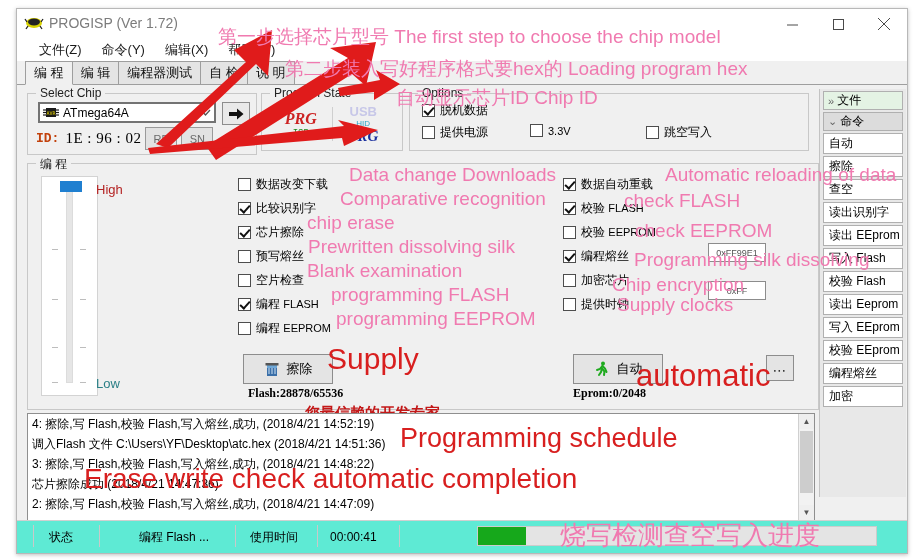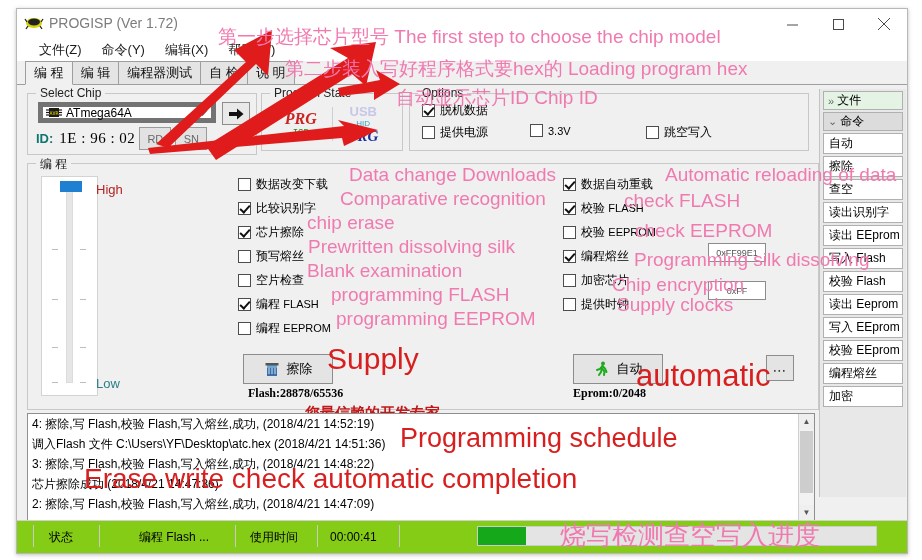--- a/index.html
+++ b/index.html
@@ -29,28 +29,28 @@
   .tab{height:22px;line-height:22px;padding:0 8px;font-size:13px;color:#111;
        border:1px solid #9e9e9e;border-bottom:none;background:#e4e4e4;margin-right:-1px;}
   .tab.active{background:#f0f0f0;border-bottom:1px solid #f0f0f0;position:relative;top:1px;}
   
   .grp{position:absolute;border:1px solid #c8c8c8;background:transparent;}
   .grp>.cap{position:absolute;top:-8px;left:8px;background:#f0f0f0;padding:0 4px;
             font-size:12px;color:#222;white-space:nowrap;}
   
   .toprow{position:absolute;left:0;top:76px;width:890px;height:70px;}
   .chipsel{position:absolute;left:10px;top:8px;width:178px;height:21px;background:#fff;
-           border:5px solid #737373;display:flex;align-items:center;box-sizing:border-box;}
+           border:2px solid #737373;display:flex;align-items:center;box-sizing:border-box;}
   .chipsel .ic{width:16px;height:13px;margin:0 4px 0 3px;flex:none;}
   .chipsel .txt{font-size:12px;flex:1;}
   .chipsel .arrow{width:17px;height:19px;display:flex;align-items:center;justify-content:center;}
   .goBtn{position:absolute;left:194px;top:8px;width:26px;height:21px;background:#e9e9e9;
          border:1px solid #8d8d8d;display:flex;align-items:center;justify-content:center;}
   .idrow{position:absolute;left:8px;top:33px;display:flex;align-items:center;}
-  .idrow .lbl{color:#0f766e;font-weight:bold;font-size:13px;font-family:Liberation Sans, sans-serif;}
+  .idrow .lbl{color:#c2410c;font-weight:bold;font-size:13px;font-family:Liberation Mono, monospace;}
   .idrow .val{margin-left:6px;font-size:15px;font-family:"Liberation Serif",serif;letter-spacing:.5px;}
   .sbtn{width:30px;height:21px;background:#e2e2e2;border:1px solid #9a9a9a;
         font-size:11px;color:#6a6a6a;display:flex;align-items:center;justify-content:center;margin-left:4px;}
   .prgbox{position:absolute;left:8px;top:8px;width:124px;height:44px;display:flex;align-items:center;}
   .prg-half{width:62px;text-align:center;}
   .prg-red{color:#c22;font-weight:bold;font-style:italic;font-size:16px;font-family:"Liberation Serif",serif;}
   .prg-isp{color:#1a8a1a;font-size:9px;font-family:"Liberation Mono",monospace;}
   .prg-usb{color:#c7c7e8;font-size:13px;font-weight:bold;}
   .prg-blue{color:#1a2f9e;font-weight:bold;font-style:italic;font-size:15px;font-family:"Liberation Serif",serif;}
   .prg-hid{color:#2aa5c9;font-size:8px;}
@@ -94,21 +94,21 @@
   .sbtn2{height:21px;margin:2px 3px 0 3px;background:#fff;border:1px solid #b0b0b0;
          display:flex;align-items:center;padding-left:5px;font-size:12px;box-sizing:border-box;}
   
   .logwrap{position:absolute;left:10px;top:404px;width:786px;height:108px;background:#fff;
            border:1px solid #8f8f8f;overflow:hidden;}
   .logline{font-size:12px;padding:2px 0 1px 4px;white-space:nowrap;}
   .scroll{position:absolute;right:0;top:0;width:15px;height:106px;background:#f2f2f2;border-left:1px solid #d0d0d0;}
   .sarrow{height:15px;display:flex;align-items:center;justify-content:center;font-size:8px;color:#555;background:#efefef;}
   .sthumb{position:absolute;left:1px;top:17px;width:13px;height:62px;background:#cdcdcd;}
   
-  .status{position:absolute;left:0;bottom:0;width:890px;height:32px;background:#84cc16;
+  .status{position:absolute;left:0;bottom:0;width:890px;height:32px;background:#5eead4;
           border-top:1px solid #d0d0d0;}
   .scell{position:absolute;top:7px;height:18px;display:flex;align-items:center;font-size:12px;}
   .sdiv{position:absolute;top:4px;width:1px;height:22px;background:#c9c9c9;}
   .pbar{position:absolute;left:460px;top:5px;width:400px;height:20px;background:#e4e4e4;
         border:1px solid #cccccc;box-sizing:border-box;}
   .pfill{height:100%;background:#16a81b;}
   
   .anno{position:absolute;white-space:nowrap;pointer-events:none;}
   .pink{color:#f07ab0;}
   .red{color:#d81f1f;}

